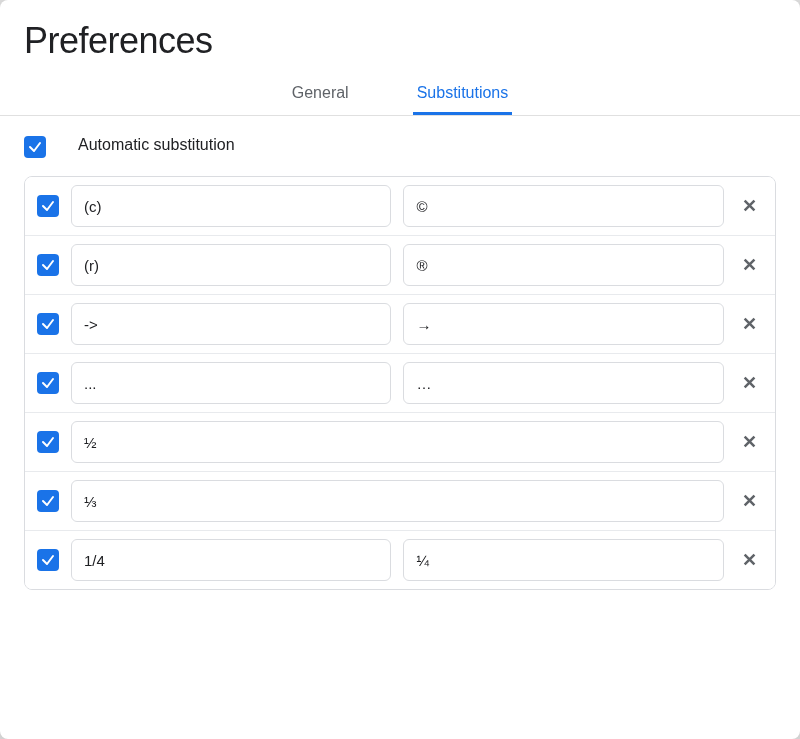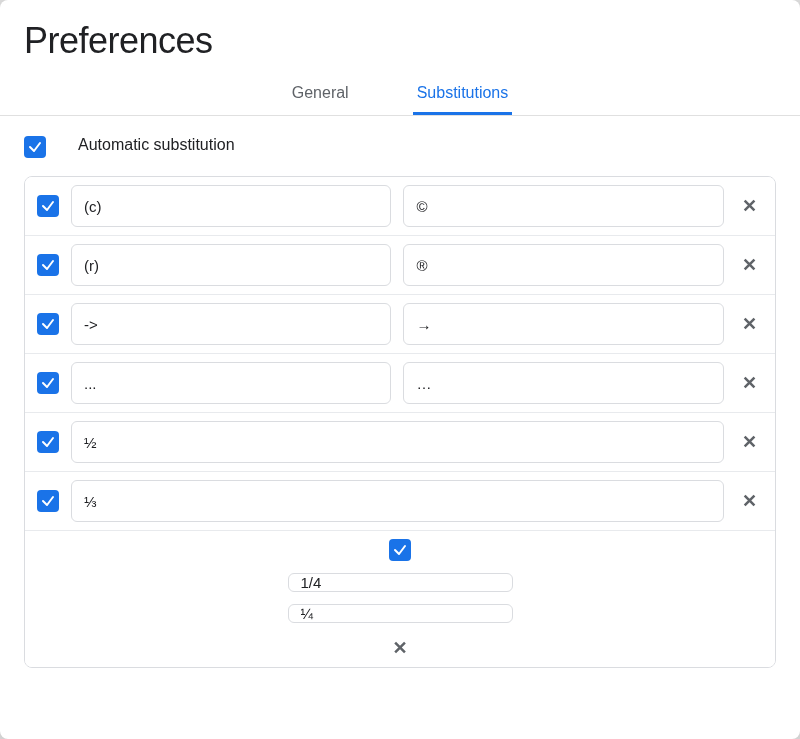--- a/index.html
+++ b/index.html
@@ -157,21 +157,20 @@
       display: flex;
       align-items: center;
       padding: 8px 12px;
       border-bottom: 1px solid #e8eaed;
       gap: 12px;
       background: #fff;
     }
 
     .sub-row:last-child {
       border-bottom: none;
-      flex-direction: column;
     }
 
     .sub-input {
       flex: 1;
       height: 42px;
       border: 1px solid #dadce0;
       border-radius: 6px;
       padding: 0 12px;
       font-size: 15px;
       color: #202124;

